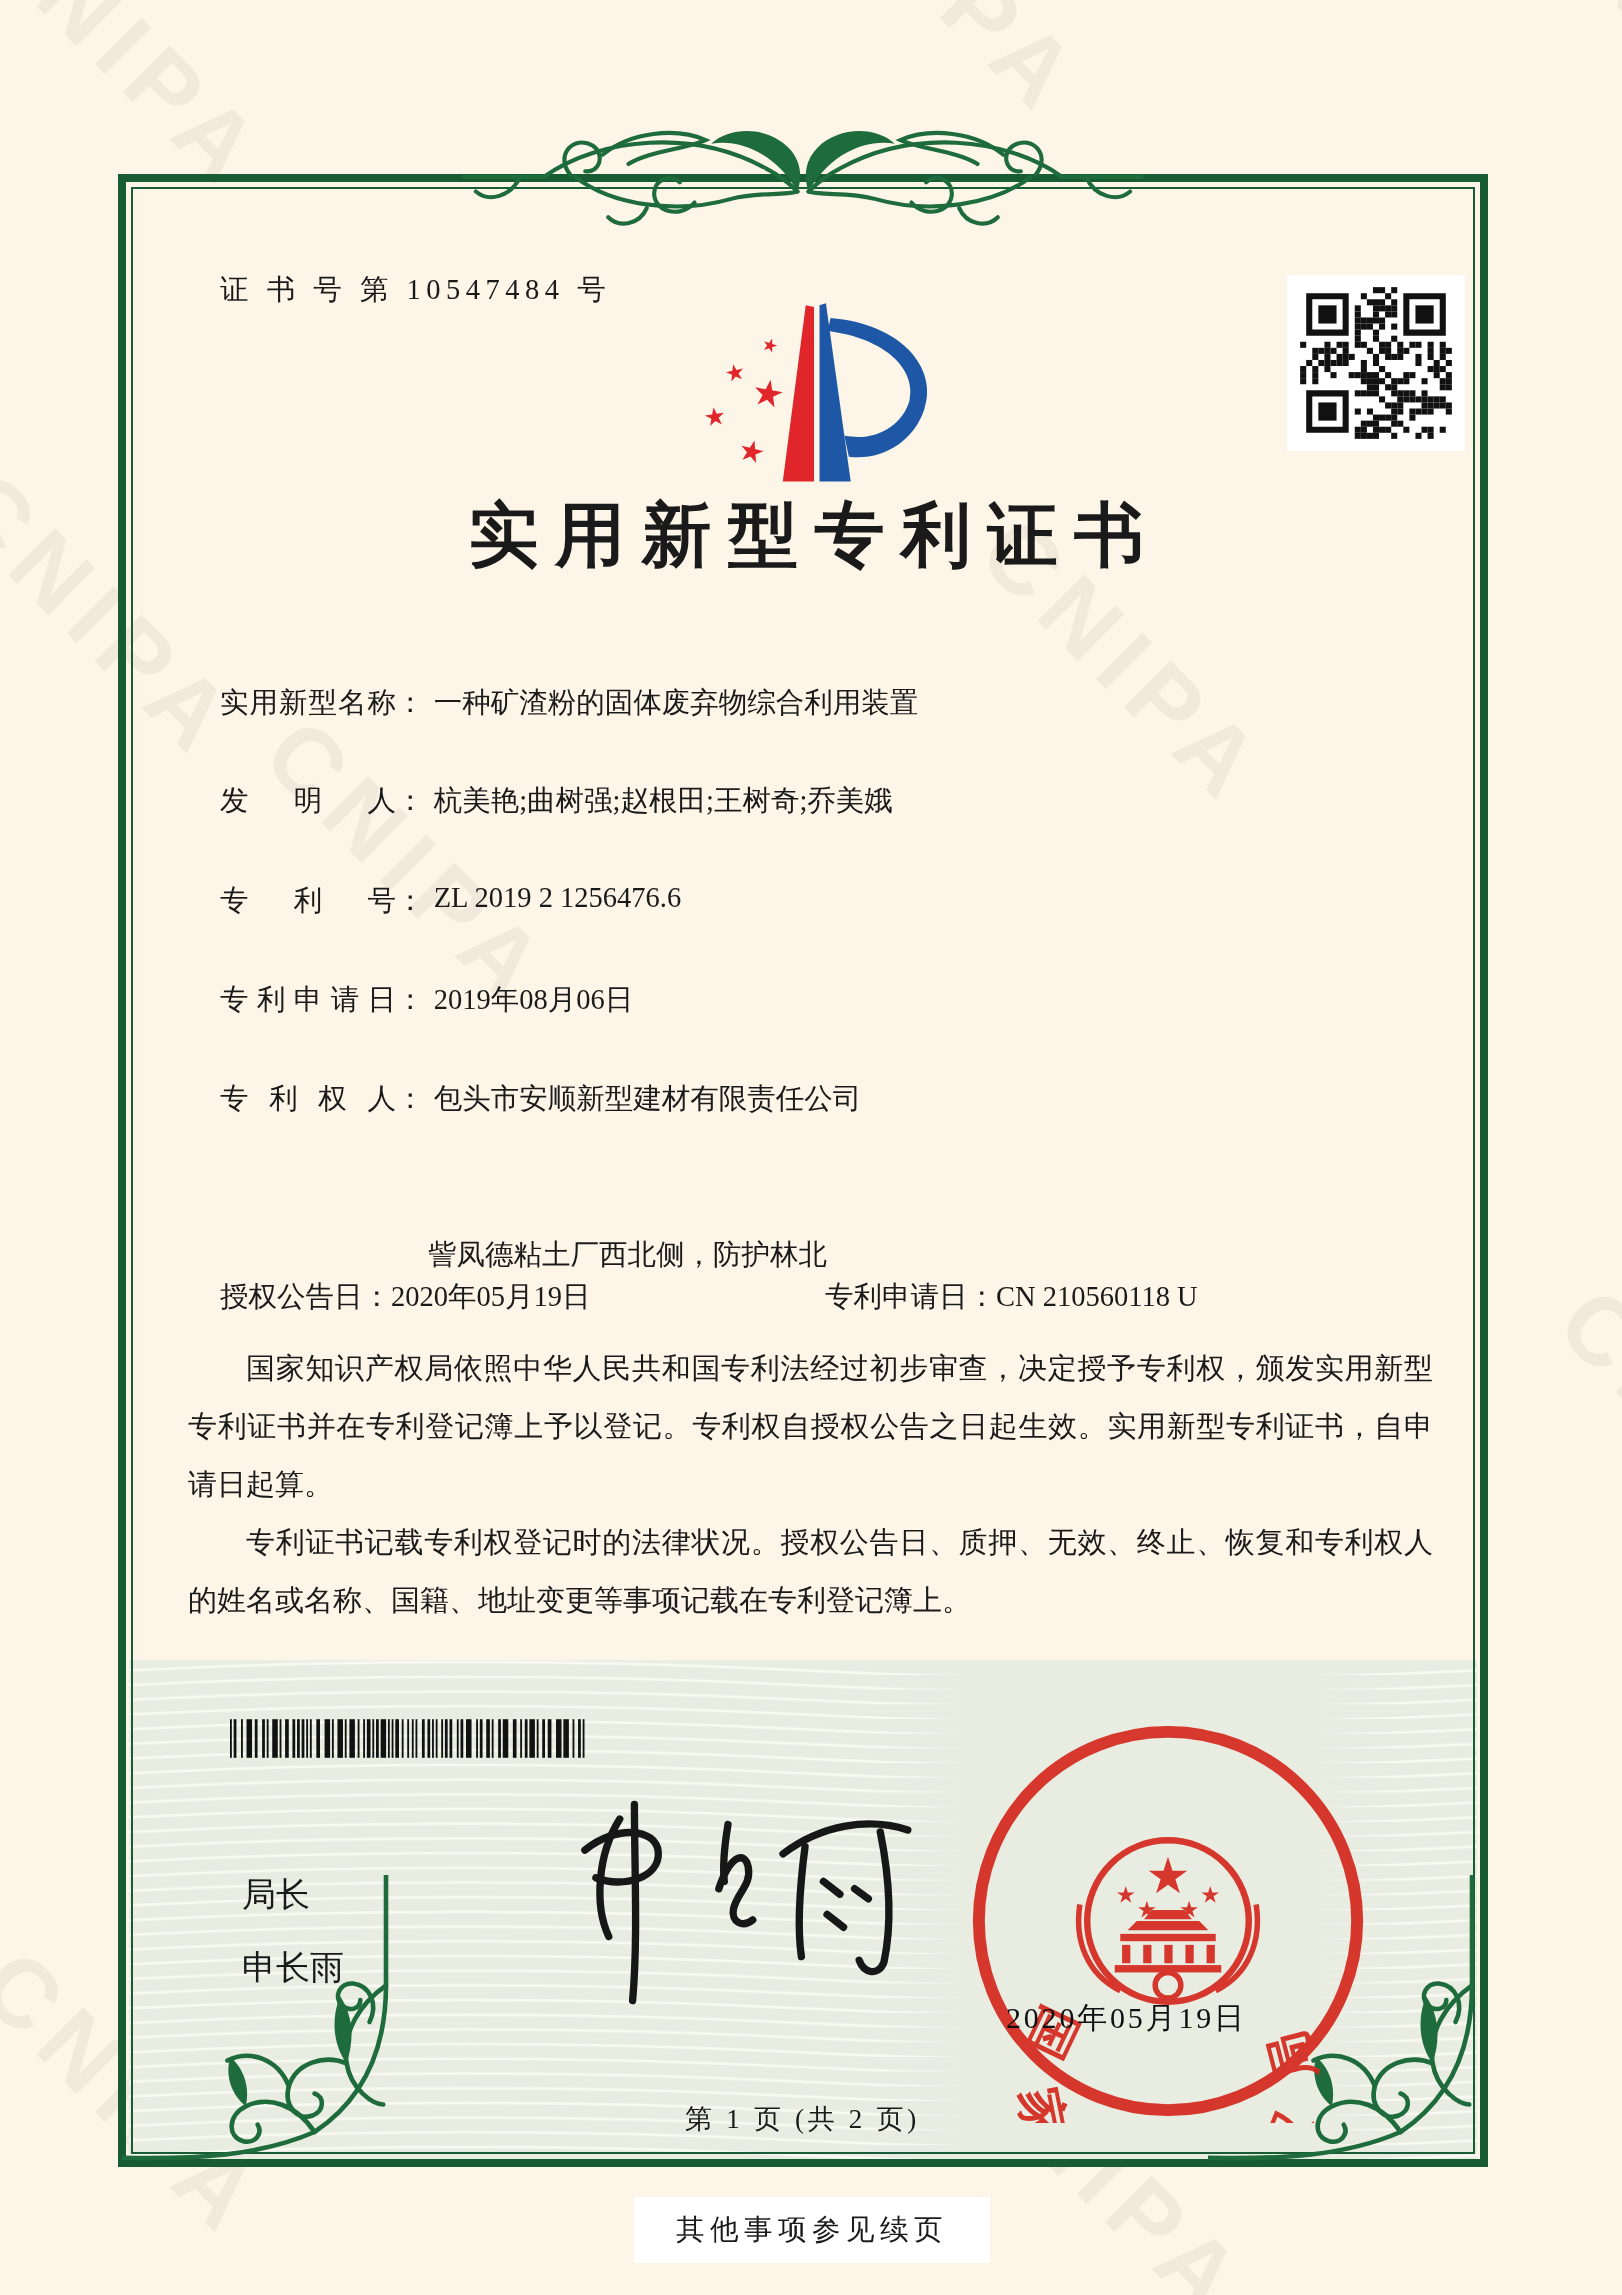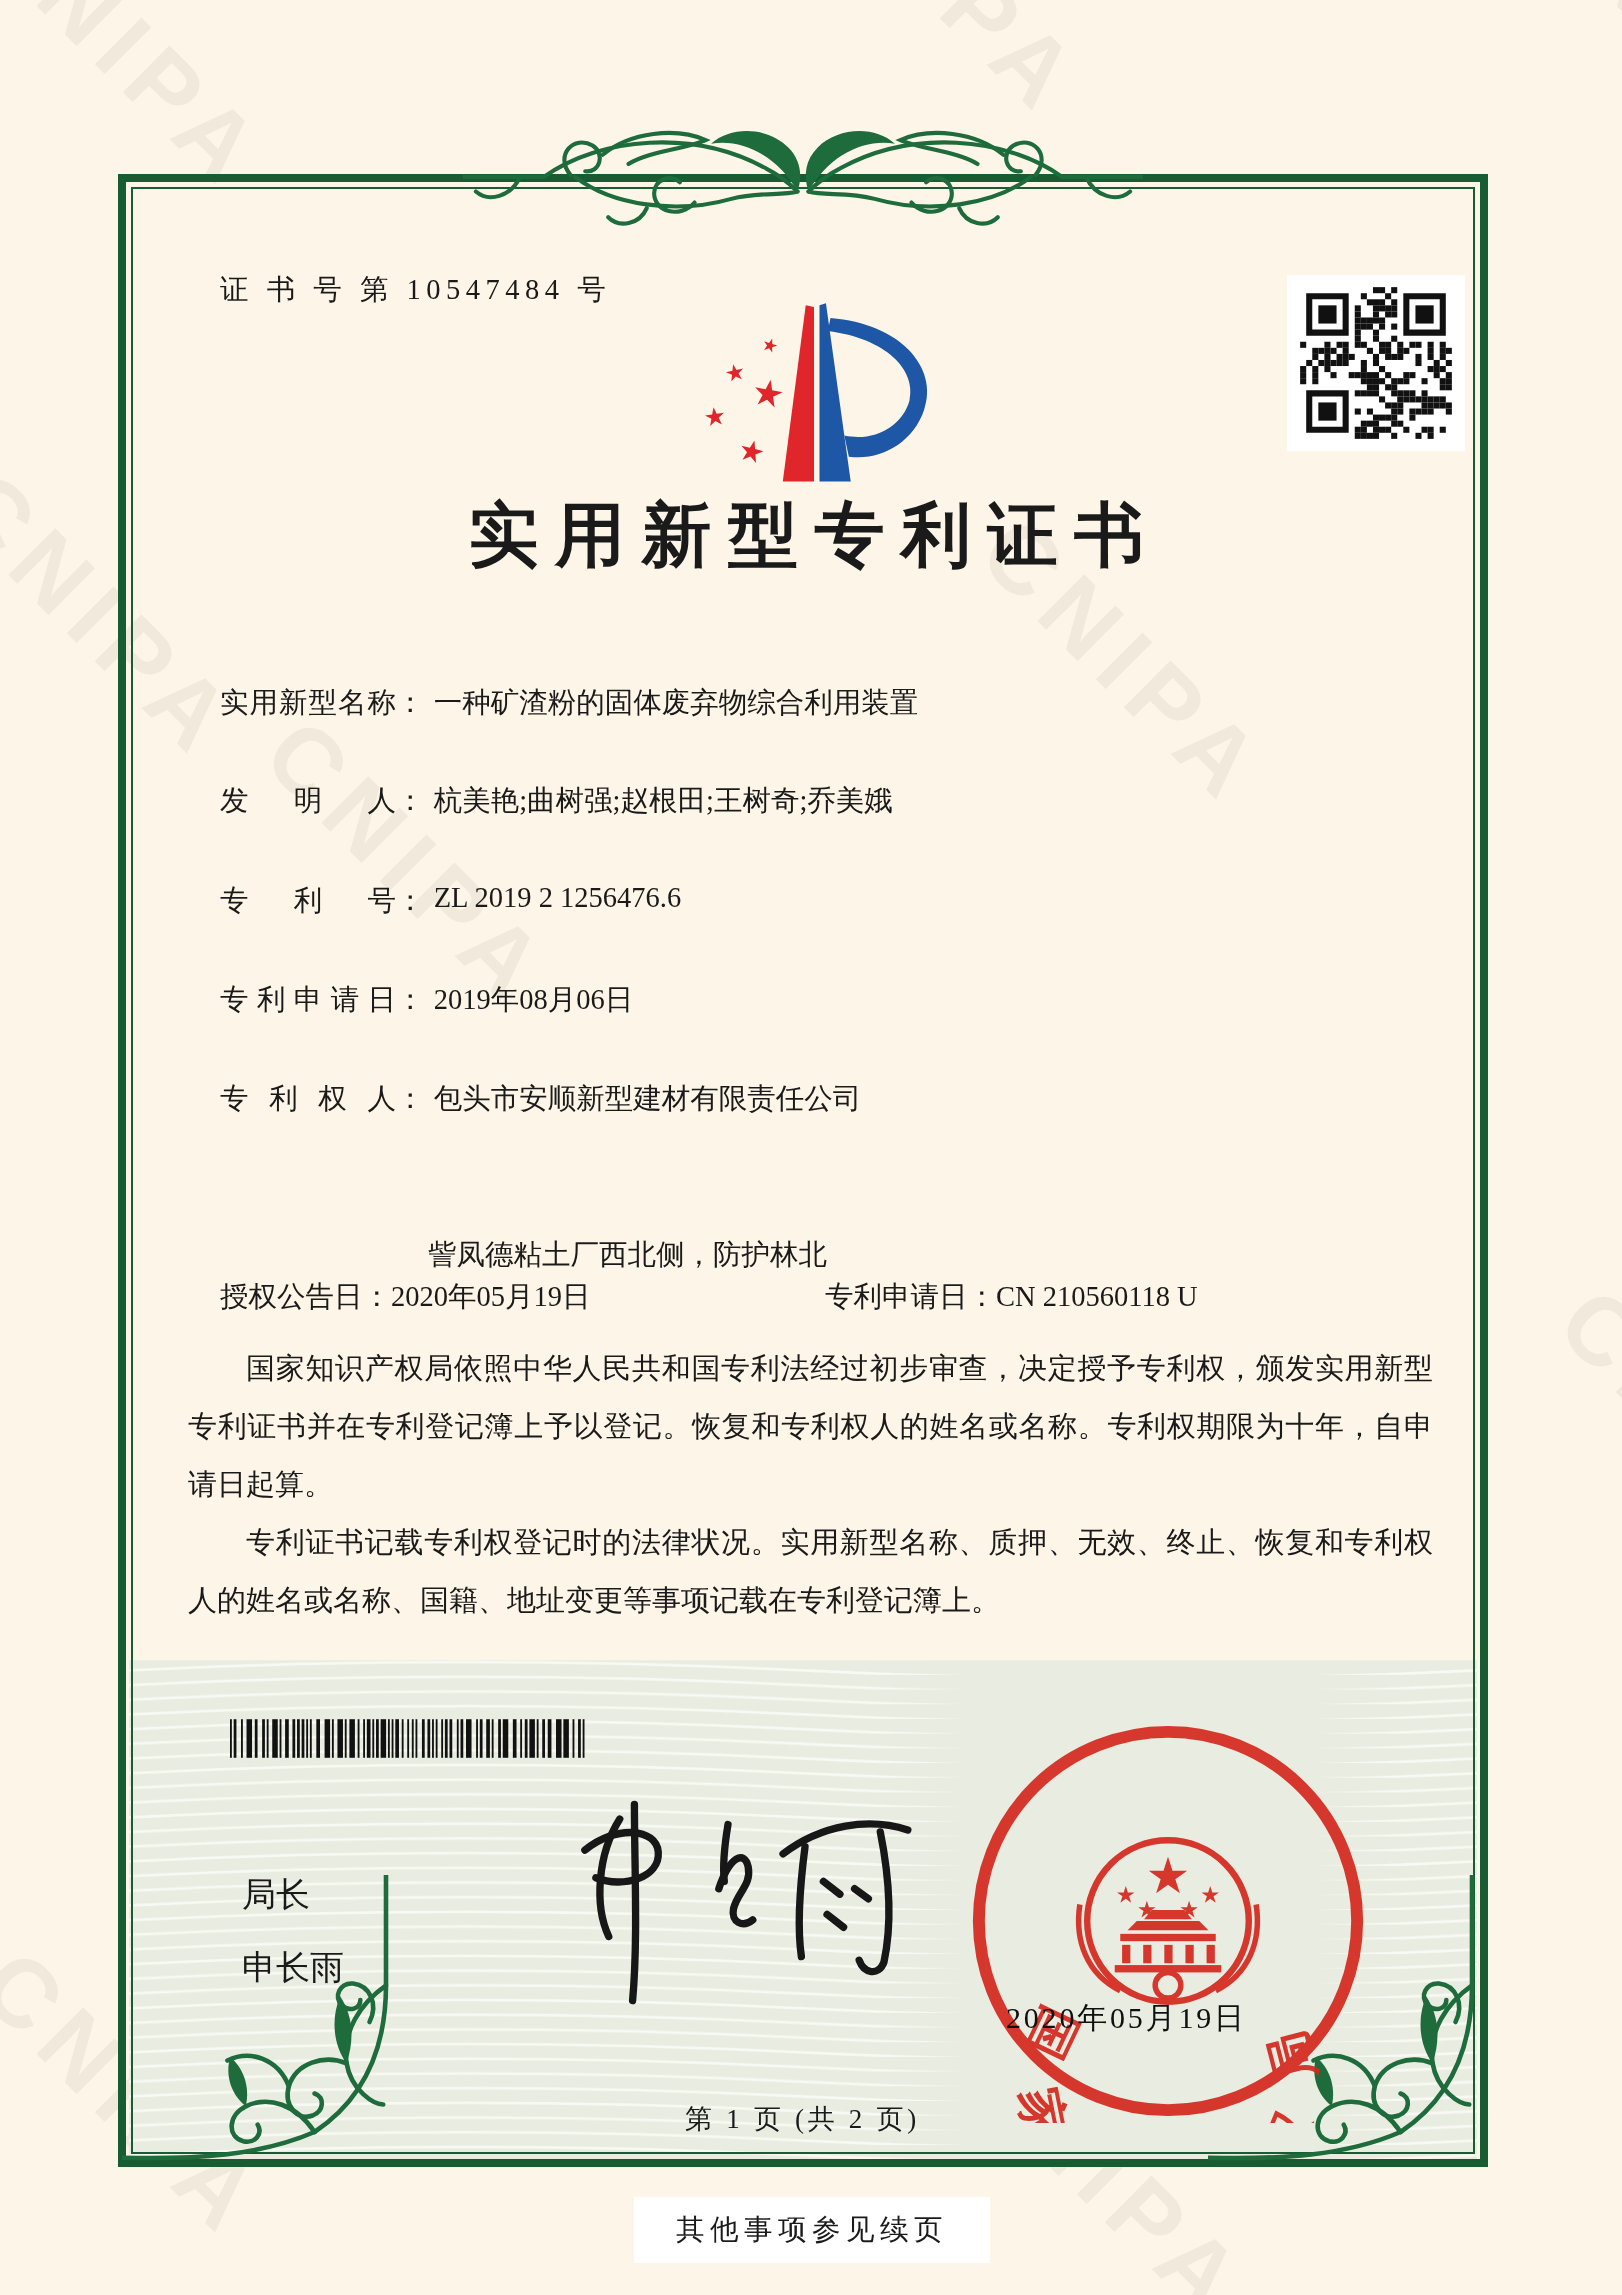--- a/index.html
+++ b/index.html
@@ -361,22 +361,22 @@
   <div class="addr2">訾凤德粘土厂西北侧，防护林北</div>
 
   <div class="grant-left">
     <span>授权公告日：</span><span>2020年05月19日</span>
   </div>
   <div class="grant-right">
     <span>专利申请日：</span><span>CN 210560118 U</span>
   </div>
 
   <div class="body-text">
-    <p>国家知识产权局依照中华人民共和国专利法经过初步审查，决定授予专利权，颁发实用新型专利证书并在专利登记簿上予以登记。恢复和专利权人的姓名或名称。专利权期限为十年，自申请日起算。</p>
-    <p>专利证书记载专利权登记时的法律状况。实用新型名称、质押、无效、终止、恢复和专利权人的姓名或名称、国籍、地址变更等事项记载在专利登记簿上。</p>
+    <p>国家知识产权局依照中华人民共和国专利法经过初步审查，决定授予专利权，颁发实用新型专利证书并在专利登记簿上予以登记。专利权自授权公告之日起生效。实用新型专利证书，自申请日起算。</p>
+    <p>专利证书记载专利权登记时的法律状况。授权公告日、质押、无效、终止、恢复和专利权人的姓名或名称、国籍、地址变更等事项记载在专利登记簿上。</p>
   </div>
 
   <svg class="barcode" width="360" height="39" viewBox="0 0 392 42">
     <g id="barcode-bars" fill="#111111">
         <rect x="0" y="0" width="2" height="42"></rect>
         <rect x="4" y="0" width="3" height="42"></rect>
         <rect x="12" y="0" width="2" height="42"></rect>
         <rect x="18" y="0" width="6" height="42"></rect>
         <rect x="27" y="0" width="3" height="42"></rect>
         <rect x="35" y="0" width="3" height="42"></rect>

